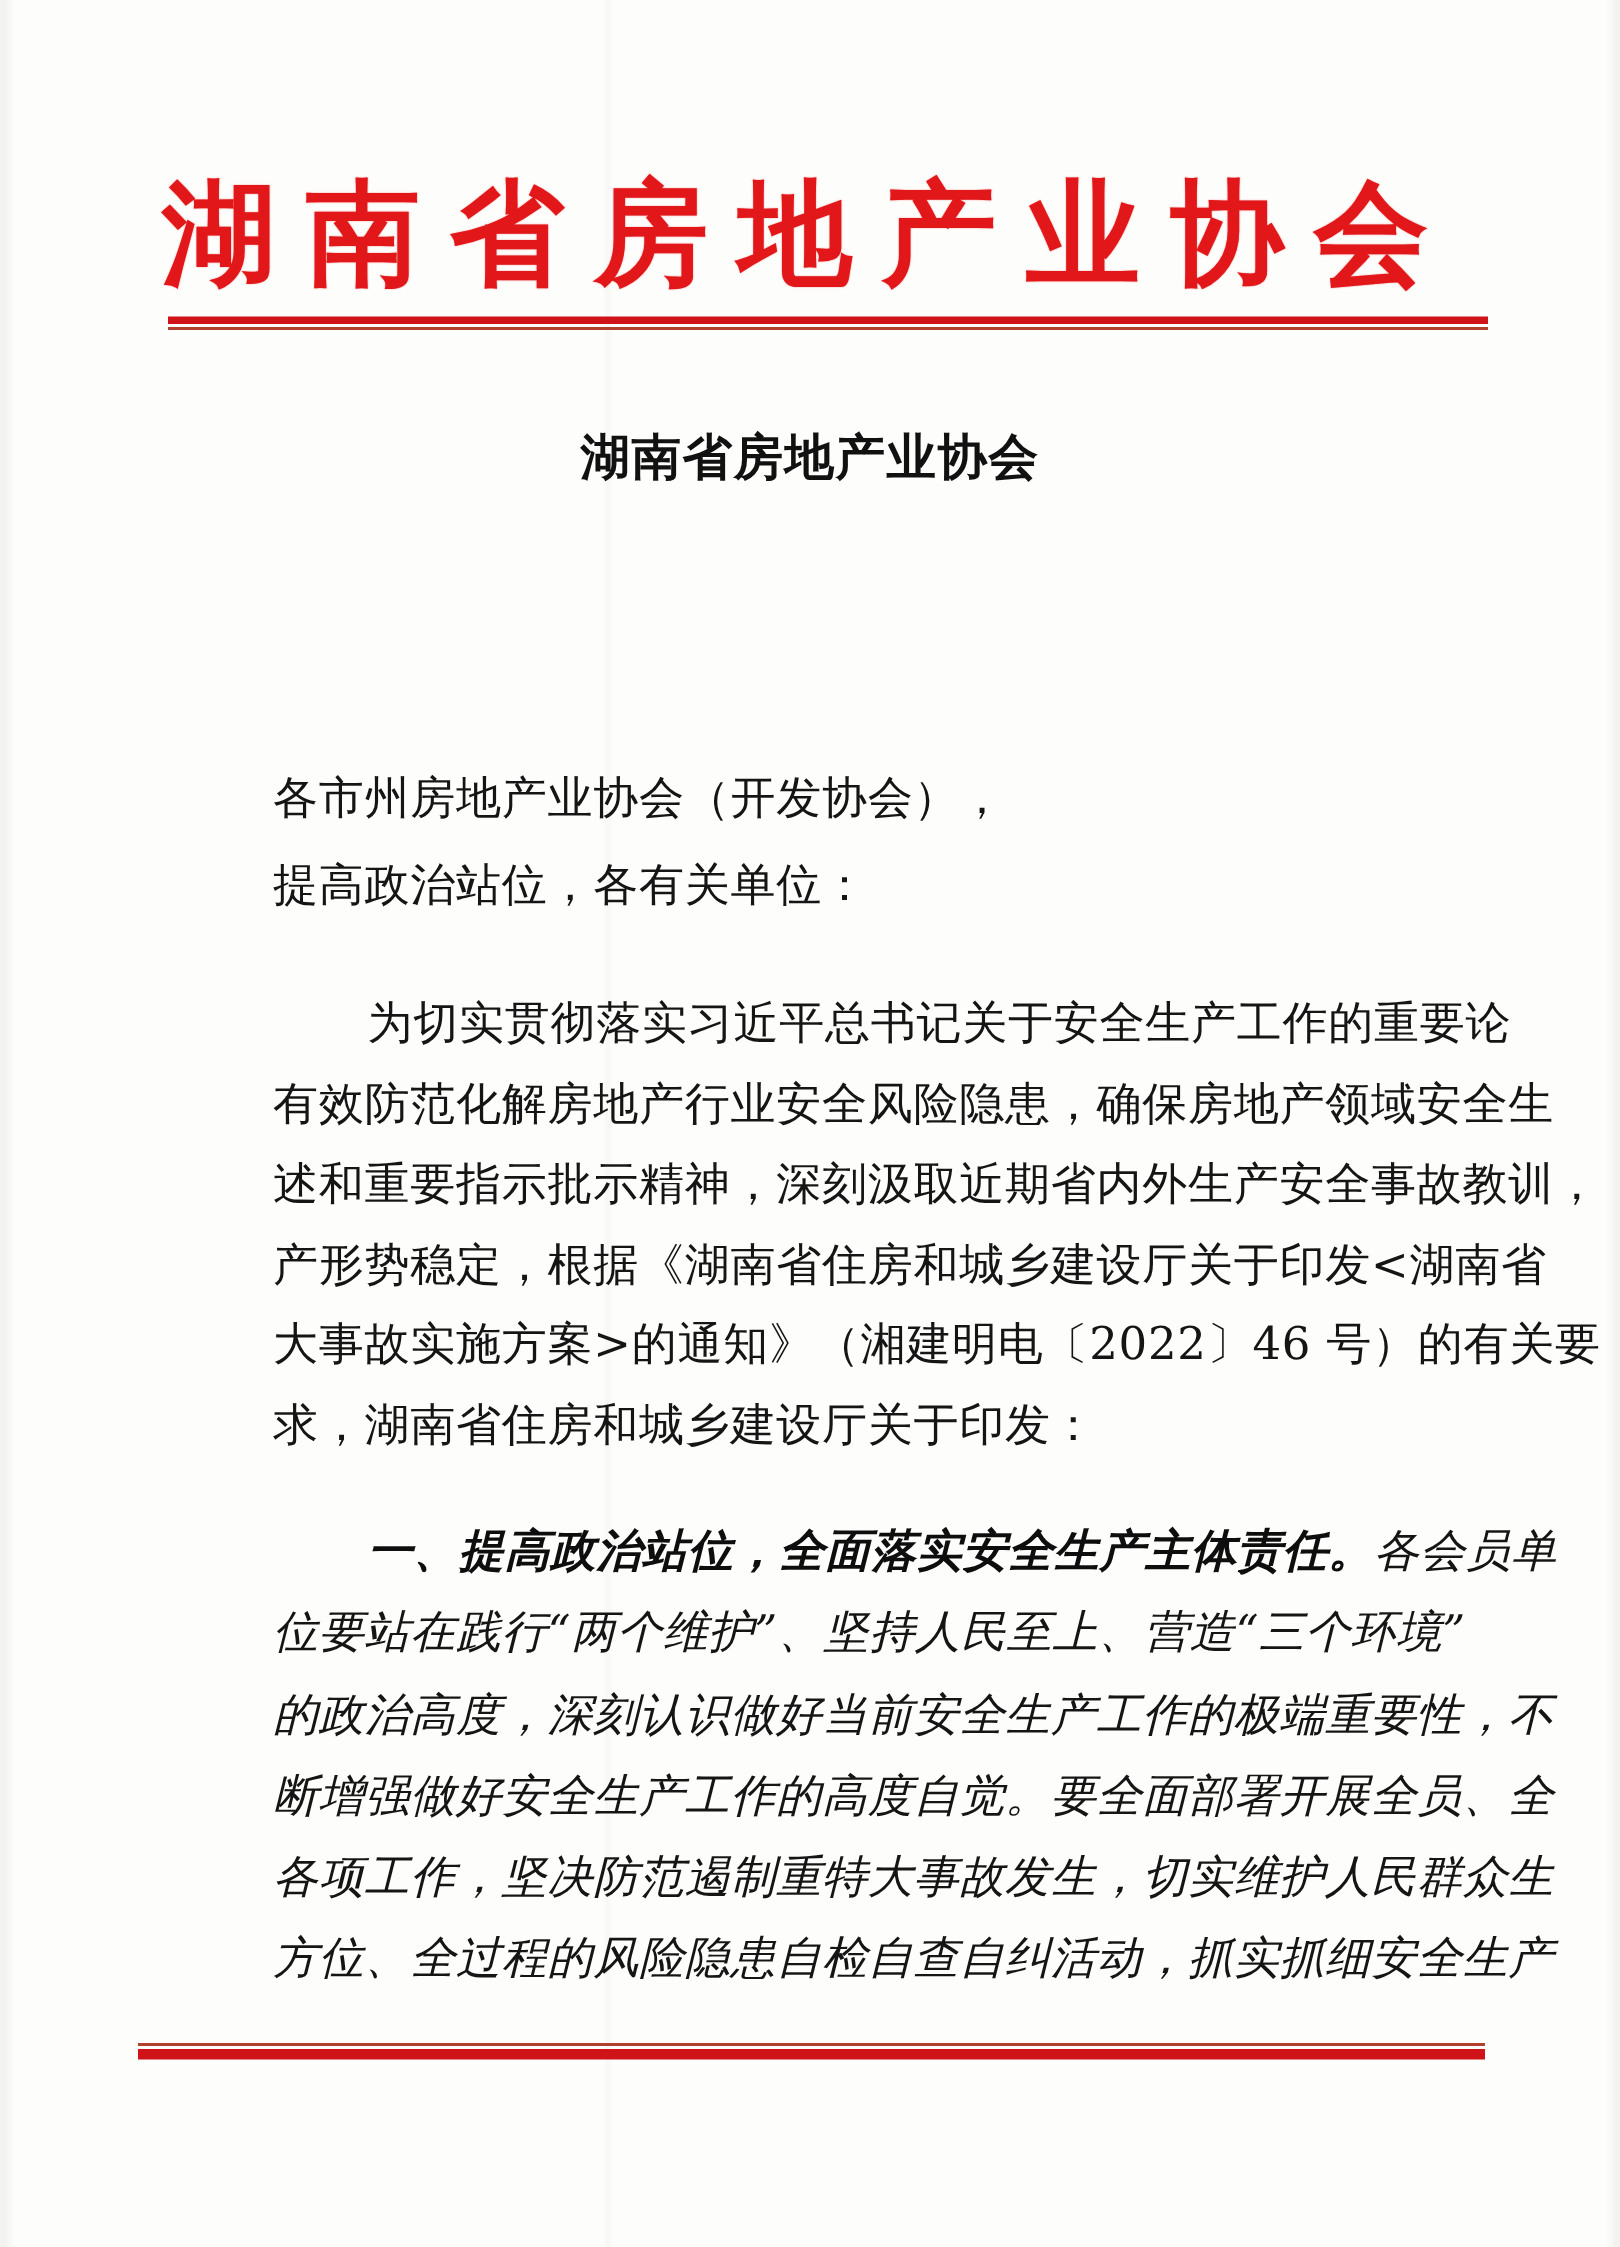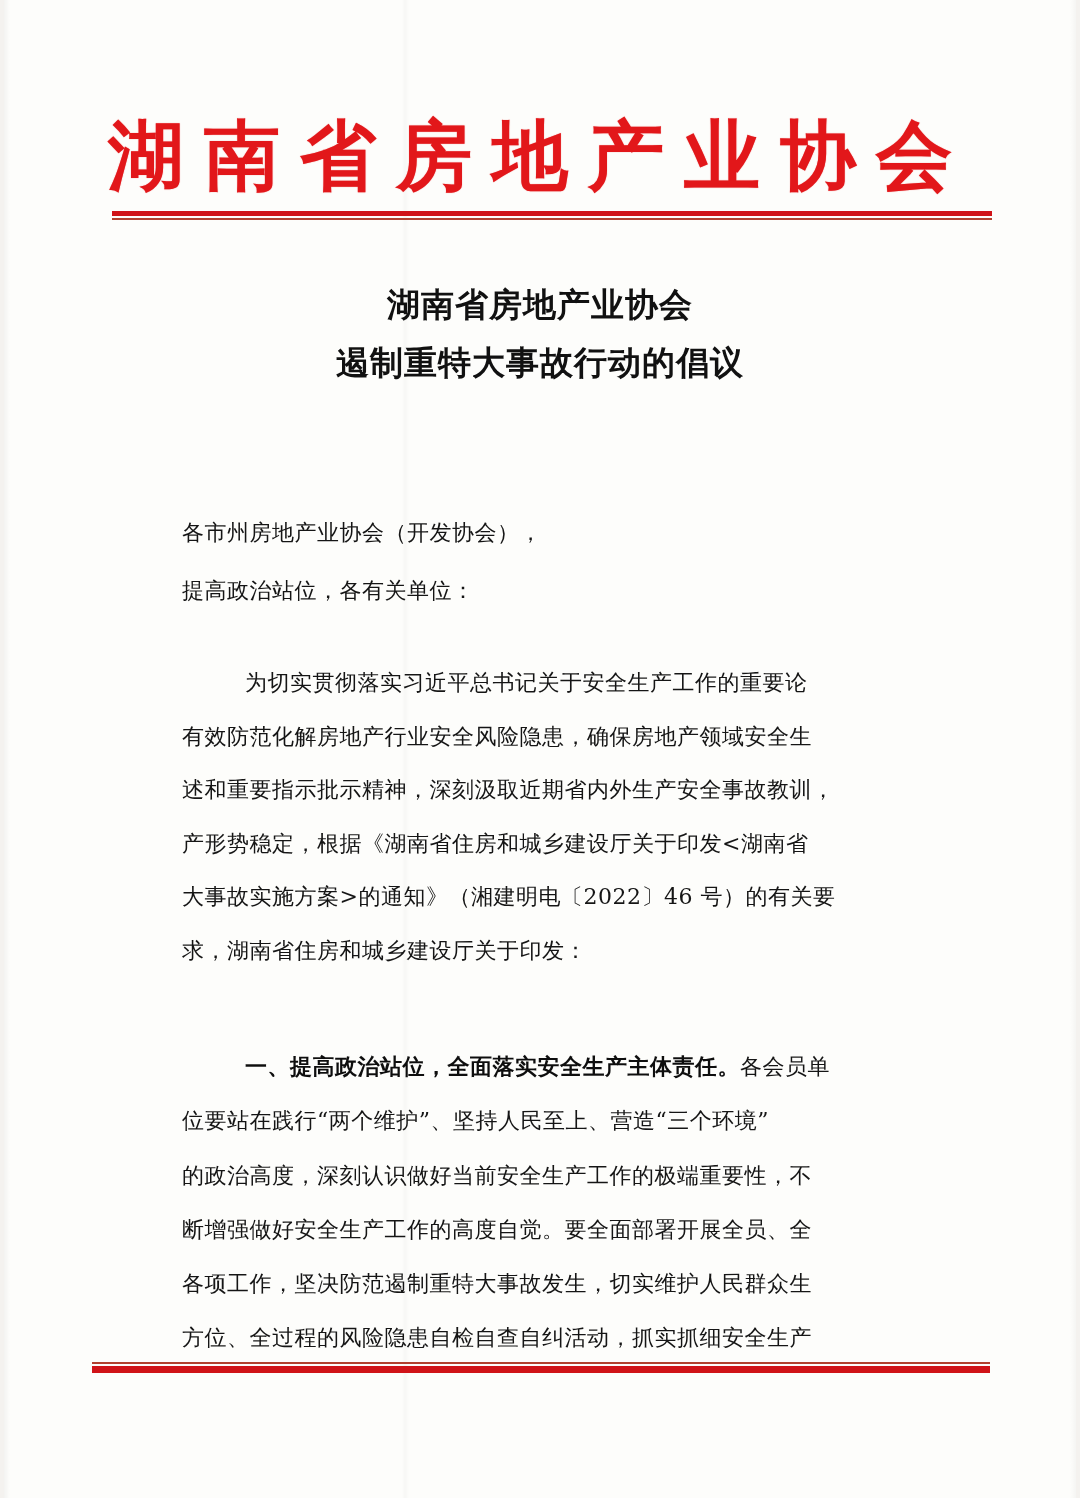--- a/index.html
+++ b/index.html
@@ -64,21 +64,21 @@
   .doc-title .t-line {
     height: 58px;
     line-height: 44px;
     font-size: 33px;
     letter-spacing: 1px;
     white-space: nowrap;
   }
 
   
   .text-line {
-    font-size: 22px;
+    font-size: 30px;
     color: #151515;
     white-space: nowrap;
     letter-spacing: 0.5px;
   }
   .salutation-block {
     position: absolute;
     top: 512px;
     left: 178px;
     width: 800px;
   }
@@ -87,23 +87,24 @@
   .para1 {
     position: absolute;
     top: 624px;
     left: 178px;
     width: 800px;
   }
   .para1 .text-line { height: 53.5px; line-height: 46px; }
 
   .para2 {
     position: absolute;
-    top: 1008px;
+    top: 976px;
     left: 178px;
     width: 800px;
+    font-style: italic;
   }
   .para2 .text-line { height: 54.3px; line-height: 46px; }
 
   .indent { padding-left: 63px; margin-top: 36px; }
   .lead-bold {
     font-family: "DejaVu Sans", "Liberation Sans", sans-serif;
     font-weight: 700;
     color: #0e0e0e;
   }
 </style>
@@ -115,21 +116,20 @@
   <div class="letterhead">湖南省房地产业协会</div>
 
   <div class="rule rule-top">
     <div class="thick"></div>
     <div class="gap"></div>
     <div class="thin"></div>
   </div>
 
   <div class="doc-title">
     <div class="t-line">湖南省房地产业协会</div>
-    <div class="t-line">遏制重特大事故行动的倡议</div>
   </div>
 
   <div class="salutation-block">
     <div class="text-line">各市州房地产业协会（开发协会），</div>
     <div class="text-line">提高政治站位，各有关单位：</div>
   </div>
 
   <div class="para1">
     <div class="text-line indent">为切实贯彻落实习近平总书记关于安全生产工作的重要论</div>
     <div class="text-line">有效防范化解房地产行业安全风险隐患，确保房地产领域安全生</div>

